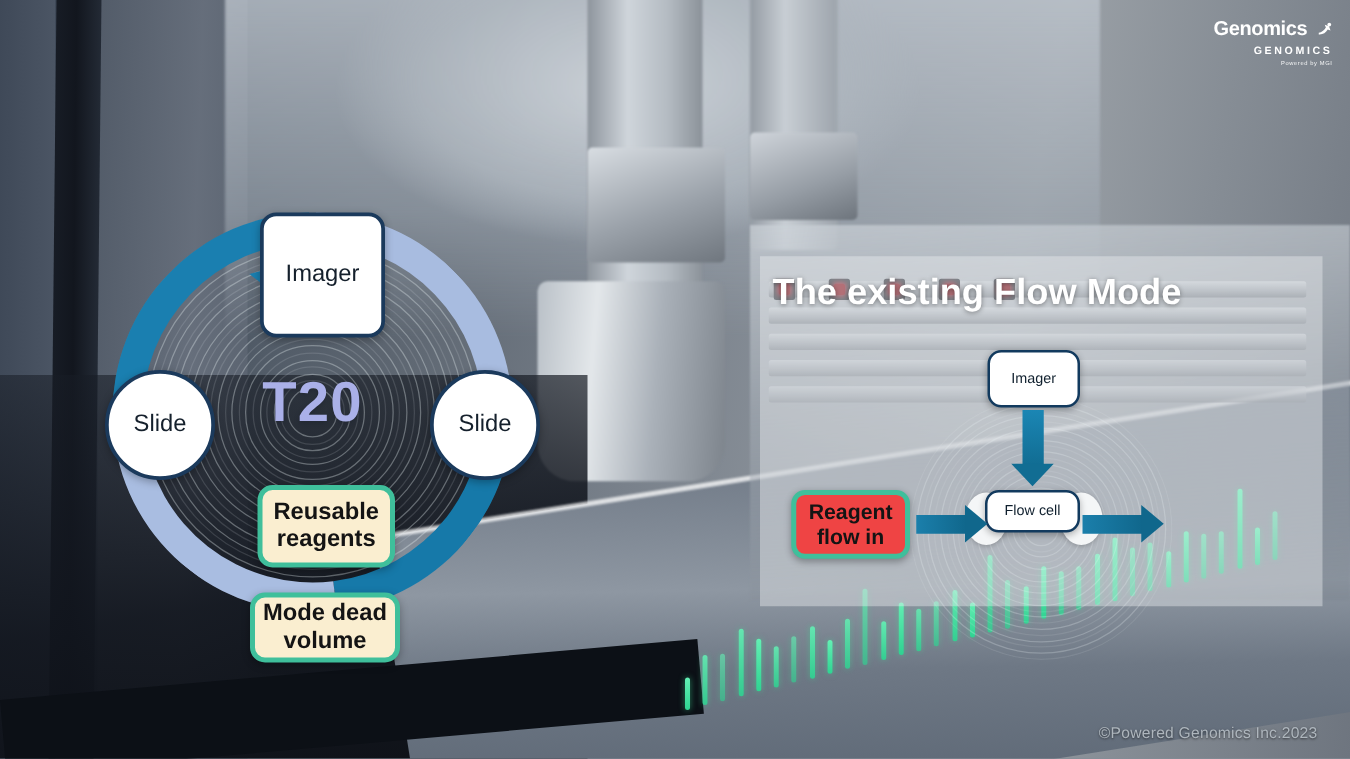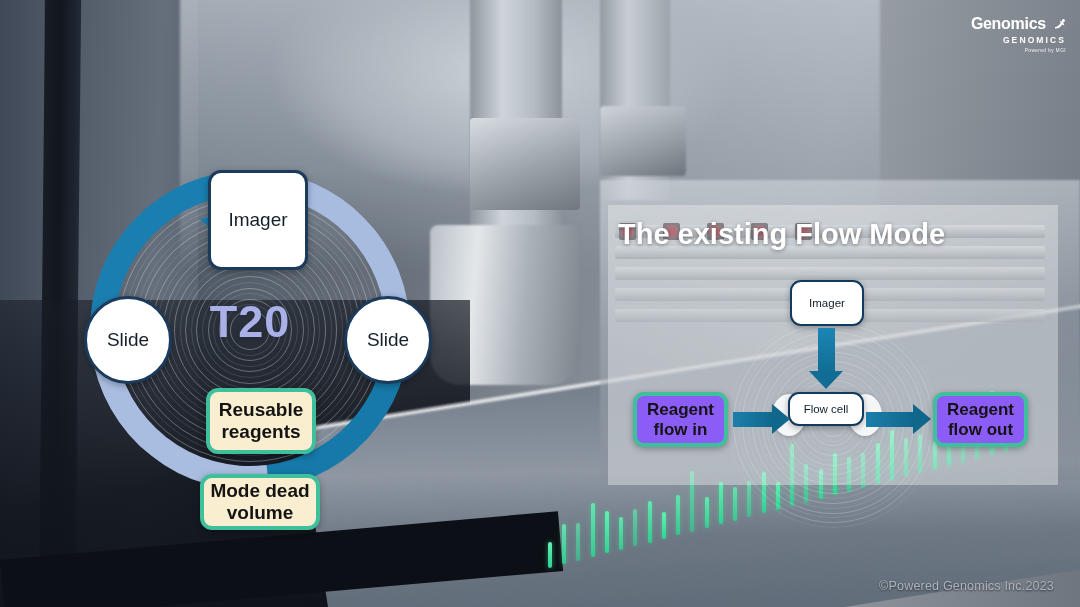--- a/index.html
+++ b/index.html
@@ -216,21 +216,21 @@
   .panel-rings i { position: absolute; border-radius: 50%; border: 1.1px solid rgba(236,243,246,.6); }
 
   .fm-box {
     position: absolute; background: #ffffff;
     border: 2.5px solid #123a5e; border-radius: 11px;
     display: flex; align-items: center; justify-content: center;
     font-size: 11.5px; color: #10202e;
     box-shadow: 0 2px 6px rgba(0,0,0,.3);
   }
   .fm-cream {
-    position: absolute; background: #8b5cf6;
+    position: absolute; background: #ef4444;
     border: 4px solid #3fbf9b; border-radius: 11px;
     display: flex; align-items: center; justify-content: center;
     text-align: center; line-height: 1.16;
     font-size: 17px; font-weight: 700; color: #141414;
     box-shadow: 0 2px 6px rgba(0,0,0,.3);
   }
   .h-arrow { position: absolute; height: 15px;
              background: linear-gradient(90deg, #1b7fab, #10678c); }
   .h-arrow::after {
     content: ""; position: absolute; right: -17px; top: -8px;
@@ -431,16 +431,15 @@
   <div class="ellipse" style="left:848px; top:394px; width:34px; height:42px;"></div>
 
   <div class="fm-box" style="left:788px; top:392px; width:76px; height:34px;">Flow cell</div>
 
   <div class="fm-cream" style="left:633px; top:392px; width:95px; height:55px;">Reagent flow in</div>
 
   <div class="h-arrow" style="left:733px; top:412px; width:40px;"></div>
 
   <div class="h-arrow" style="left:866px; top:412px; width:48px;"></div>
 
-  <div class="fm-cream" style="left:933px; top:392px; width:95px; height:55px;">Reagent flow out</div>
 
   <div class="copyright">©Powered Genomics Inc.2023</div>
 </div>
 
 </body></html>

